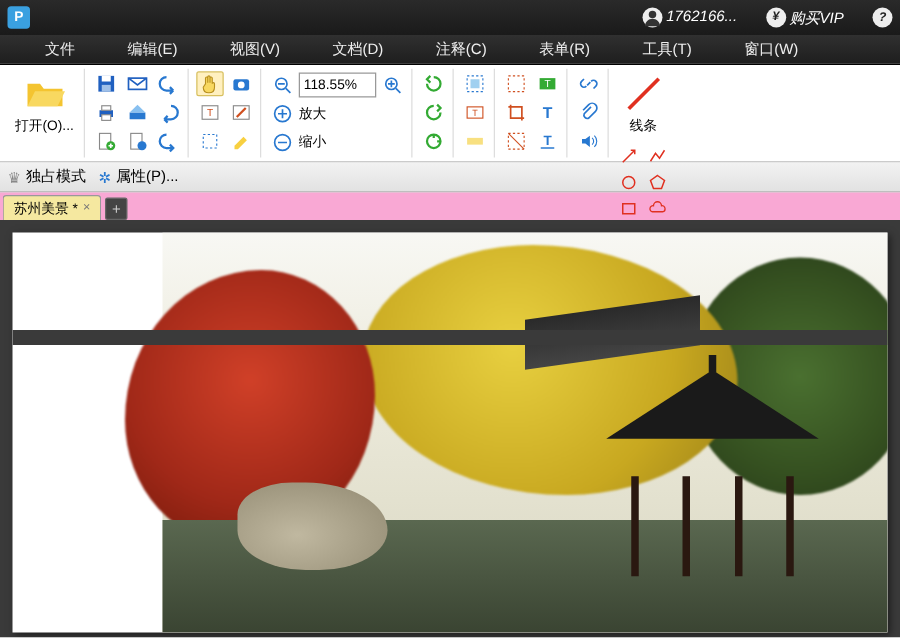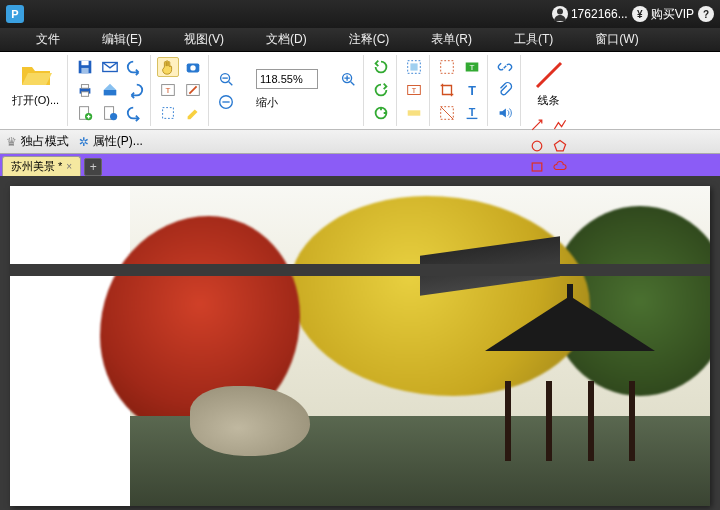--- a/index.html
+++ b/index.html
@@ -1,40 +1,40 @@
 <!DOCTYPE html>
 <html><head>
 <meta charset="utf-8">
 <style>
 * { margin: 0; padding: 0; box-sizing: border-box; }
 body { font-family: "Microsoft YaHei", sans-serif; font-size: 12px; width: 720px; height: 510px; overflow: hidden; background: #fff; }
 .titlebar { height: 28px; background: linear-gradient(#2a2a2a, #1a1a1a); color: #fff; display: flex; align-items: center; padding: 0 6px; }
 .titlebar .app-icon { width: 18px; height: 18px; background: #3aa0e0; border-radius: 3px; margin-right: 6px; display: flex; align-items: center; justify-content: center; color: #fff; font-weight: bold; font-size: 11px; }
 .titlebar .title { flex: 0 0 auto; font-size: 12px; }
 .titlebar .spacer { flex: 1; }
-.titlebar .right-item { display: flex; align-items: center; gap: 3px; margin-left: 4px; font-size: 12px; }
+.titlebar .right-item { display: flex; gap: 3px; margin-left: 23px; font-size: 12px; font-style: italic; }
 .titlebar .circ { width: 16px; height: 16px; border-radius: 50%; background: #eee; color: #222; display: flex; align-items: center; justify-content: center; font-size: 10px; font-weight: bold; }
 .menubar { height: 24px; background: linear-gradient(#303030, #1e1e1e); color: #eee; display: flex; align-items: center; padding: 0 8px; gap: 14px; font-size: 12px; border-bottom: 1px solid #000; }
 .menubar span { cursor: default; margin-left: 28px; }
 .toolbar { height: 78px; background: #fff; border-bottom: 1px solid #bbb; display: flex; align-items: stretch; padding: 3px 4px; gap: 2px; }
 .group { border-right: 1px solid #ddd; padding: 2px 4px; display: flex; flex-direction: column; justify-content: space-between; }
 .group.noborder { border-right: none; }
 .big-btn { display: flex; flex-direction: column; align-items: center; gap: 2px; padding: 2px 4px; }
 .big-btn .icon { width: 32px; height: 32px; }
 .big-btn .lbl { font-size: 11px; white-space: nowrap; }
 .small-grid { display: grid; grid-template-columns: repeat(3, 22px); gap: 3px; }
 .small-grid2 { display: grid; grid-template-columns: repeat(2, 22px); gap: 3px; }
 .small-grid1 { display: grid; grid-template-columns: 22px; gap: 3px; }
 .small-grid4 { display: grid; grid-template-columns: repeat(2, 22px); gap: 3px; }
 .sbtn { width: 22px; height: 20px; display: flex; align-items: center; justify-content: center; border: 1px solid transparent; border-radius: 2px; }
-.zoom-row { display: flex; align-items: center; gap: 19px; }
+.zoom-row { display: flex; align-items: center; gap: 2px; }
 .zoom-input { width: 62px; height: 20px; border: 1px solid #999; font-size: 11px; padding: 0 3px; }
 .prop-bar { height: 24px; background: linear-gradient(#f2f2f2, #e2e2e2); border-bottom: 1px solid #aaa; display: flex; align-items: center; padding: 0 6px; gap: 10px; font-size: 12px; }
 .prop-bar .diamond { color: #888; }
-.tabs { height: 22px; background: #8b5cf6; display: flex; align-items: flex-end; padding-left: 2px; }
+.tabs { height: 22px; background: #f9a8d4; display: flex; align-items: flex-end; padding-left: 2px; }
 .tab { background: #f5e8a0; border: 1px solid #999; border-bottom: none; padding: 2px 8px; font-size: 11px; display: flex; align-items: center; gap: 4px; border-radius: 3px 3px 0 0; }
 .tab .close { color: #777; font-size: 10px; }
 .newtab { width: 18px; height: 18px; background: #444; border: 1px solid #666; color: #ccc; display: flex; align-items: center; justify-content: center; margin-left: 3px; font-size: 12px; border-radius: 2px; }
 .viewer { background: #3a3a3a; height: 334px; display: flex; flex-direction: column; }
 .page-wrap { flex: 1; padding: 10px 0 0 10px; overflow: hidden; }
 .page { width: 700px; height: 320px; background: #fff; box-shadow: 2px 2px 6px rgba(0,0,0,.5); position: relative; overflow: hidden; }
 .photo { position: absolute; left: 120px; top: 0; width: 580px; height: 320px; }
 .sky { position: absolute; inset: 0; background: linear-gradient(#f8f8f4, #eceadb 40%, #d8d6c0); }
 .foliage-yellow { position: absolute; left: 160px; top: 10px; width: 300px; height: 200px; background: radial-gradient(circle at 40% 40%, #e8d040, #c8a820 60%, #9a8018); border-radius: 50% 60% 50% 60%; filter: blur(1px); }
 .foliage-red { position: absolute; left: -30px; top: 30px; width: 200px; height: 220px; background: radial-gradient(circle at 50% 40%, #d04028, #a02818 60%, #701808); border-radius: 60% 50% 60% 50%; filter: blur(1px); }
@@ -215,20 +215,29 @@
               <circle cx="9" cy="9" r="5" fill="none" stroke="#2878d0" stroke-width="1.5"></circle>
               <path d="M6 9h6M9 6v6" stroke="#2878d0" stroke-width="1.5"></path>
               <path d="M13 13l4 4" stroke="#2878d0" stroke-width="1.5"></path>
             </svg>
           </div>
       </div>
       <div class="zoom-row">
         <div class="sbtn">
             <svg viewBox="0 0 20 20">
               <circle cx="10" cy="10" r="7" fill="none" stroke="#2878d0" stroke-width="1.5"></circle>
+              <path d="M6 10h8M10 6v8" stroke="#2878d0" stroke-width="1.5"></path>
+            </svg>
+          </div>
+        <span class="lbl" style="font-size:11px">放大</span>
+      </div>
+      <div class="zoom-row">
+        <div class="sbtn">
+            <svg viewBox="0 0 20 20">
+              <circle cx="10" cy="10" r="7" fill="none" stroke="#2878d0" stroke-width="1.5"></circle>
               <path d="M6 10h8" stroke="#2878d0" stroke-width="1.5"></path>
             </svg>
           </div>
         <span class="lbl" style="font-size:11px">缩小</span>
       </div>
     </div>
   </div>
 
   <div class="group">
     <div class="small-grid1">

